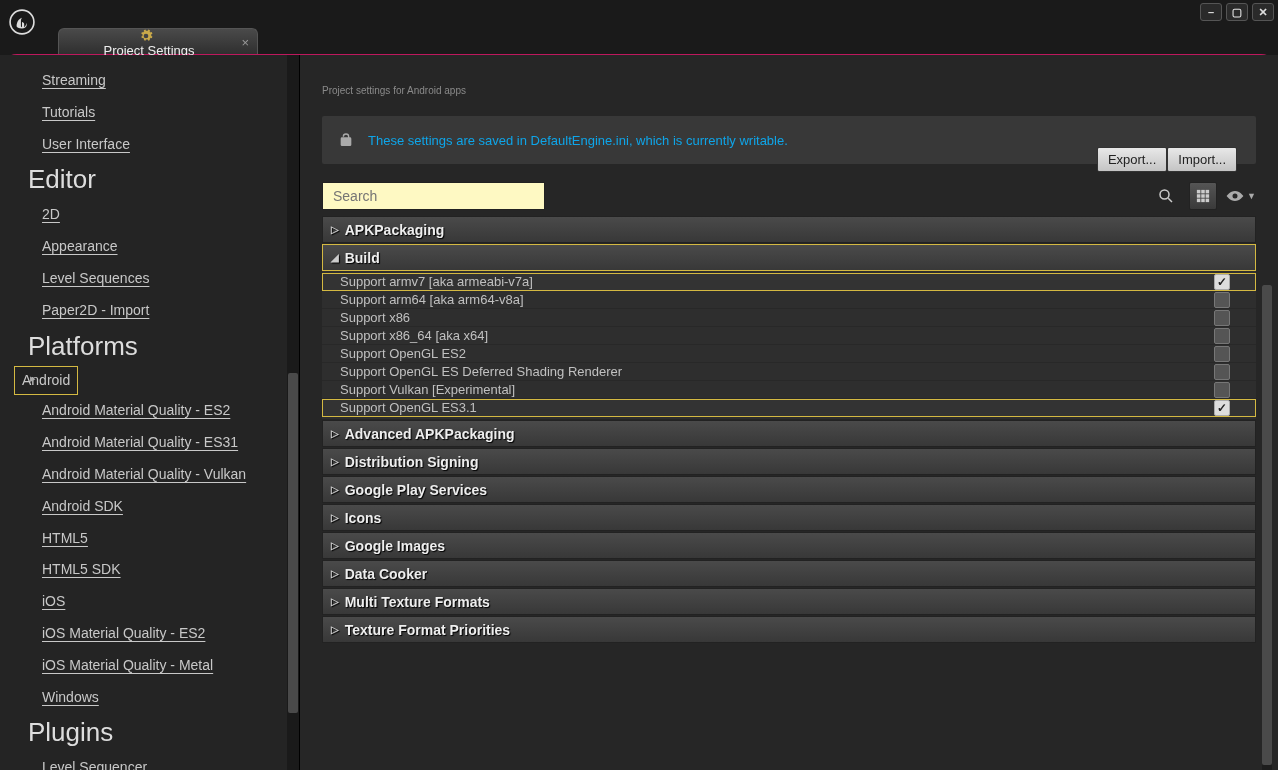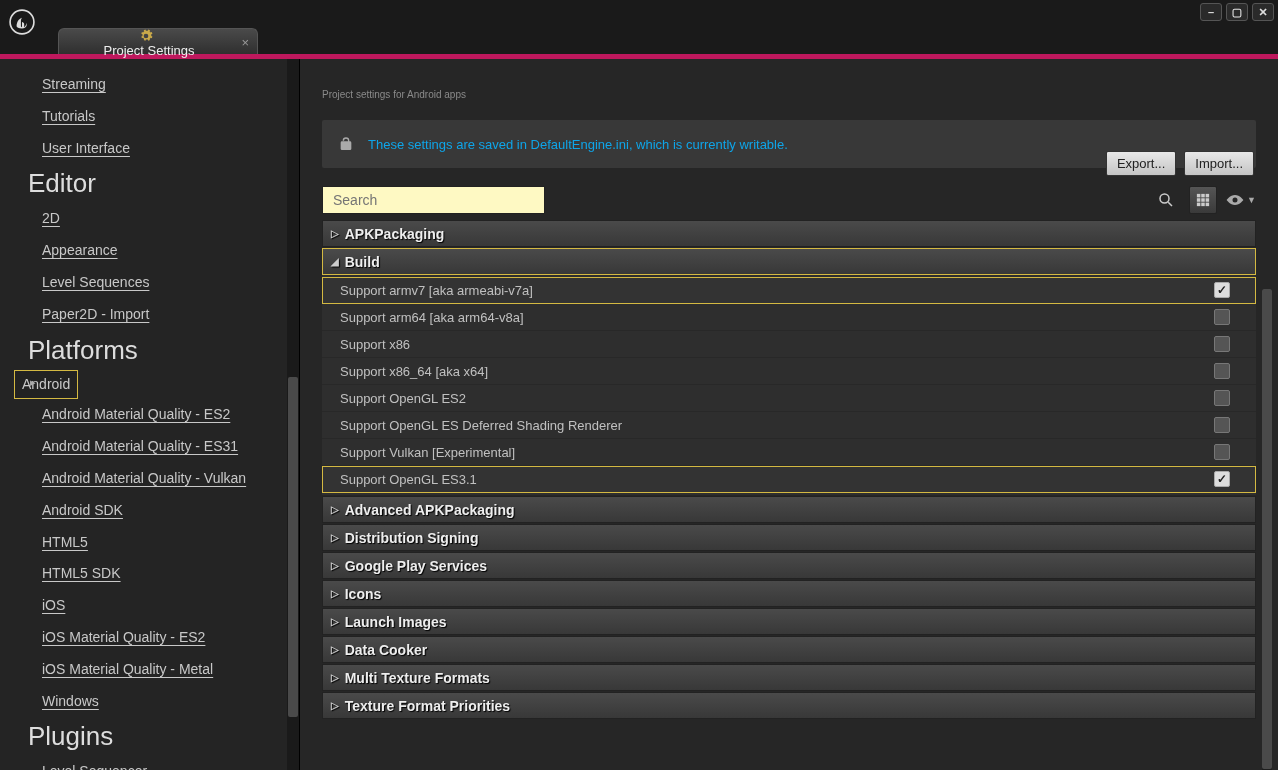--- a/index.html
+++ b/index.html
@@ -65,21 +65,22 @@
 .tab .tab-icon { margin-right: 6px; display:flex; }
 .tab .tab-close {
   position: absolute; right:8px; top:6px;
   color:#999; font-size:13px; cursor:pointer;
 }
 
 
 .main-split {
   display: flex;
   height: calc(770px - 26px - 28px);
-  border-top: 5px solid #be185d;
+  border-top: 1px solid #be185d;
+  border-radius: 17px;
 }
 
 
 .sidebar {
   width: 300px;
   background: #242424;
   border-right: 1px solid #000;
   overflow: hidden;
   position: relative;
   padding: 10px 0 0 0;
@@ -133,22 +134,22 @@
   position:relative;
 }
 .page-header { display:flex; align-items:flex-start; }
 .page-title {
   font-size: 27px; color:#e8e8e8; font-weight:400;
 }
 .page-subtitle {
   color:#8a8a8a; font-size:10px; margin-top:12px;text-align:center;
 }
 .header-buttons {
-  position:absolute; right:24px; top:92px;
-  display:flex; gap:8px;
+  position:absolute; right:41px; top:92px;
+  display:flex; 
 }
 .hdr-btn {
   background: linear-gradient(#e8e8e8,#c4c4c4);
   border:1px solid #333;
   padding:4px 10px;
   color:#222; font-size:13px;
   border-radius:2px;
   cursor:pointer;
 }
 
@@ -201,21 +202,21 @@
   cursor:pointer;
   margin-top:1px;
 }
 .cat-row .disc { margin-right:6px; font-size:10px; color:#ccc; }
 .cat-row.expanded .disc { transform: none; }
 .cat-row.selected { outline:1px solid #d4b942; outline-offset:-1px; }
 
 .prop-list { background:#2e2e2e; padding:2px 0; }
 .prop-row {
   display:flex; align-items:center;
-  height:27px;
+  height:18px;
   padding:0 10px 0 18px;
   font-size:13px; color:#c0c0c0;
   border-bottom:1px solid #282828;
 }
 .prop-row.highlight { outline:1px solid #d4b942; outline-offset:-1px; background:#333;}
 .prop-label { flex:1; }
 .checkbox {
   width:16px; height:16px;
   background:#555; border:1px solid #777; border-radius:2px;
   display:flex; align-items:center; justify-content:center;
@@ -402,21 +403,21 @@
         <div class="cat-row">
           <span class="disc">▷</span>
           <span>Google Play Services</span>
         </div>
         <div class="cat-row">
           <span class="disc">▷</span>
           <span>Icons</span>
         </div>
         <div class="cat-row">
           <span class="disc">▷</span>
-          <span>Launch Images</span>
+          <span>Google Images</span>
         </div>
         <div class="cat-row">
           <span class="disc">▷</span>
           <span>Data Cooker</span>
         </div>
         <div class="cat-row">
           <span class="disc">▷</span>
           <span>Multi Texture Formats</span>
         </div>
         <div class="cat-row">

